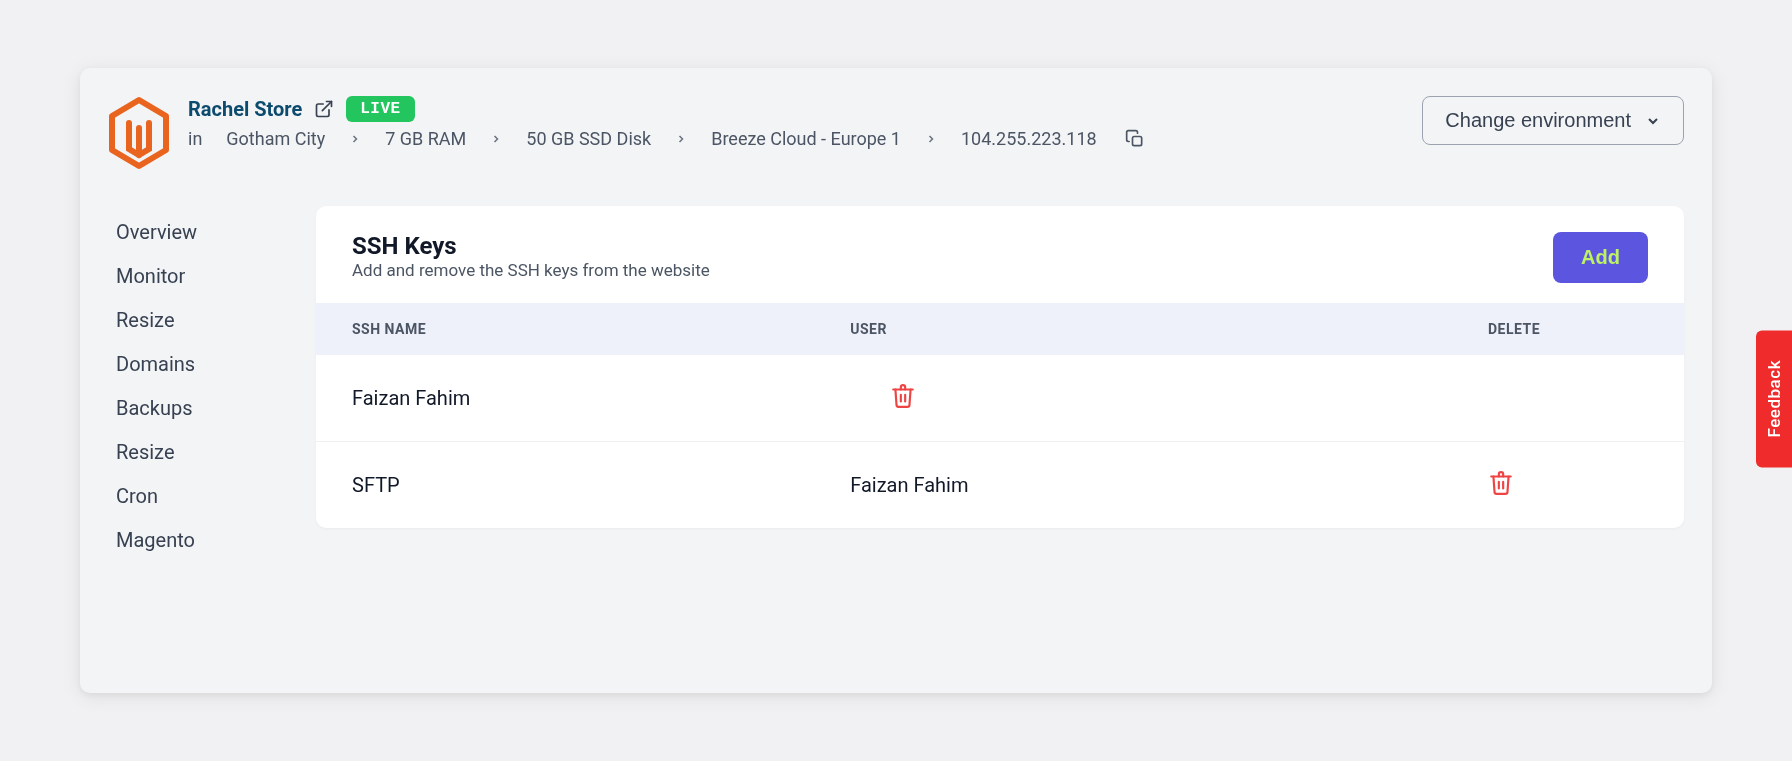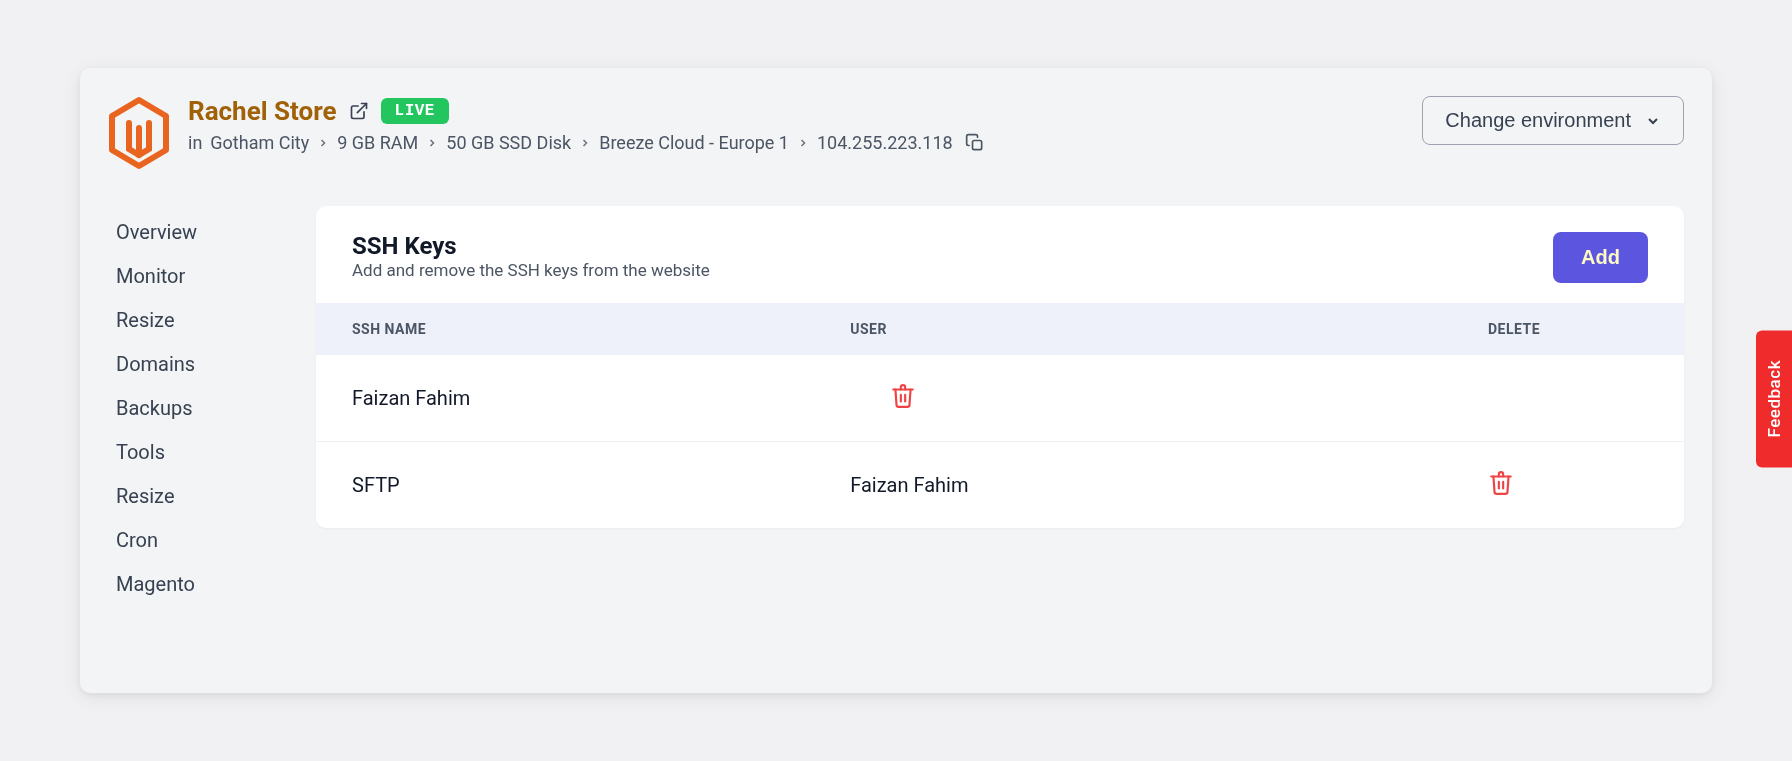--- a/index.html
+++ b/index.html
@@ -35,40 +35,40 @@
   }
   .logo-box svg { display:block; }
   .title-block { padding-top: 0; }
   .title-line {
     display: flex;
     align-items: center;
     gap: 12px;
     margin-bottom: 6px;
   }
   .title-text {
-    font-size: 26px;
+    font-size: 20px;
     font-weight: 700;
-    color: #a16207;
+    color: #0c4a6e;
   }
   .ext-icon { display:inline-flex; color:#374151; }
   .live-badge {
     background: #22c55e;
     color: #fff;
     font-weight: 700;
     font-size: 16px;
     padding: 4px 14px;
     border-radius: 6px;
     letter-spacing: 0.5px;
     font-family: Liberation Mono, monospace;
   }
   .breadcrumb {
     display: flex;
     align-items: center;
     flex-wrap: wrap;
-    gap: 8px;
+    gap: 24px;
     color: #4b5563;
     font-size: 18px;
   }
   .breadcrumb .crumb { white-space: nowrap; }
   .breadcrumb .sep svg { display:block; }
   .copy-btn { display:inline-flex; margin-left:4px; color:#4b5563; cursor:pointer; }
   .env-btn {
     border: 1px solid #9ca3af;
     background: #f3f4f6;
     color: #374151;
@@ -115,21 +115,21 @@
     font-size: 24px;
     font-weight: 700;
     color: #111827;
   }
   .card-header .txt p {
     font-size: 17px;
     color: #4b5563;
   }
   .add-btn {
     background: #5b55e0;
-    color: #fef9c3;
+    color: #bef264;
     border: none;
     border-radius: 8px;
     font-size: 20px;
     font-weight: 600;
     padding: 14px 28px;
     cursor: pointer;
     margin-left: 12px;
   }
   .table-head {
     display: grid;
@@ -208,21 +208,21 @@
           <span class="live-badge">LIVE</span>
         </div>
         <div class="breadcrumb">
           <span class="crumb">in</span>
           <span class="crumb">Gotham City</span>
           <span class="sep">
               <svg width="12" height="12" viewBox="0 0 24 24" fill="none" stroke="#6b7280" stroke-width="3">
                 <polyline points="9 18 15 12 9 6"></polyline>
               </svg>
             </span>
-          <span class="crumb">9 GB RAM</span>
+          <span class="crumb">7 GB RAM</span>
           <span class="sep">
               <svg width="12" height="12" viewBox="0 0 24 24" fill="none" stroke="#6b7280" stroke-width="3">
                 <polyline points="9 18 15 12 9 6"></polyline>
               </svg>
             </span>
           <span class="crumb">50 GB SSD Disk</span>
           <span class="sep">
               <svg width="12" height="12" viewBox="0 0 24 24" fill="none" stroke="#6b7280" stroke-width="3">
                 <polyline points="9 18 15 12 9 6"></polyline>
               </svg>
@@ -253,21 +253,20 @@
     </button>
   </div>
 
   <div class="body-row">
     <nav class="sidebar">
       <div class="sidebar-item">Overview</div>
       <div class="sidebar-item">Monitor</div>
       <div class="sidebar-item">Resize</div>
       <div class="sidebar-item">Domains</div>
       <div class="sidebar-item">Backups</div>
-      <div class="sidebar-item">Tools</div>
       <div class="sidebar-item">Resize</div>
       <div class="sidebar-item">Cron</div>
       <div class="sidebar-item">Magento</div>
     </nav>
 
     <div class="content-card">
       <div class="card-header">
         <div class="txt">
           <h2>SSH Keys</h2>
           <p>Add and remove the SSH keys from the website</p>

